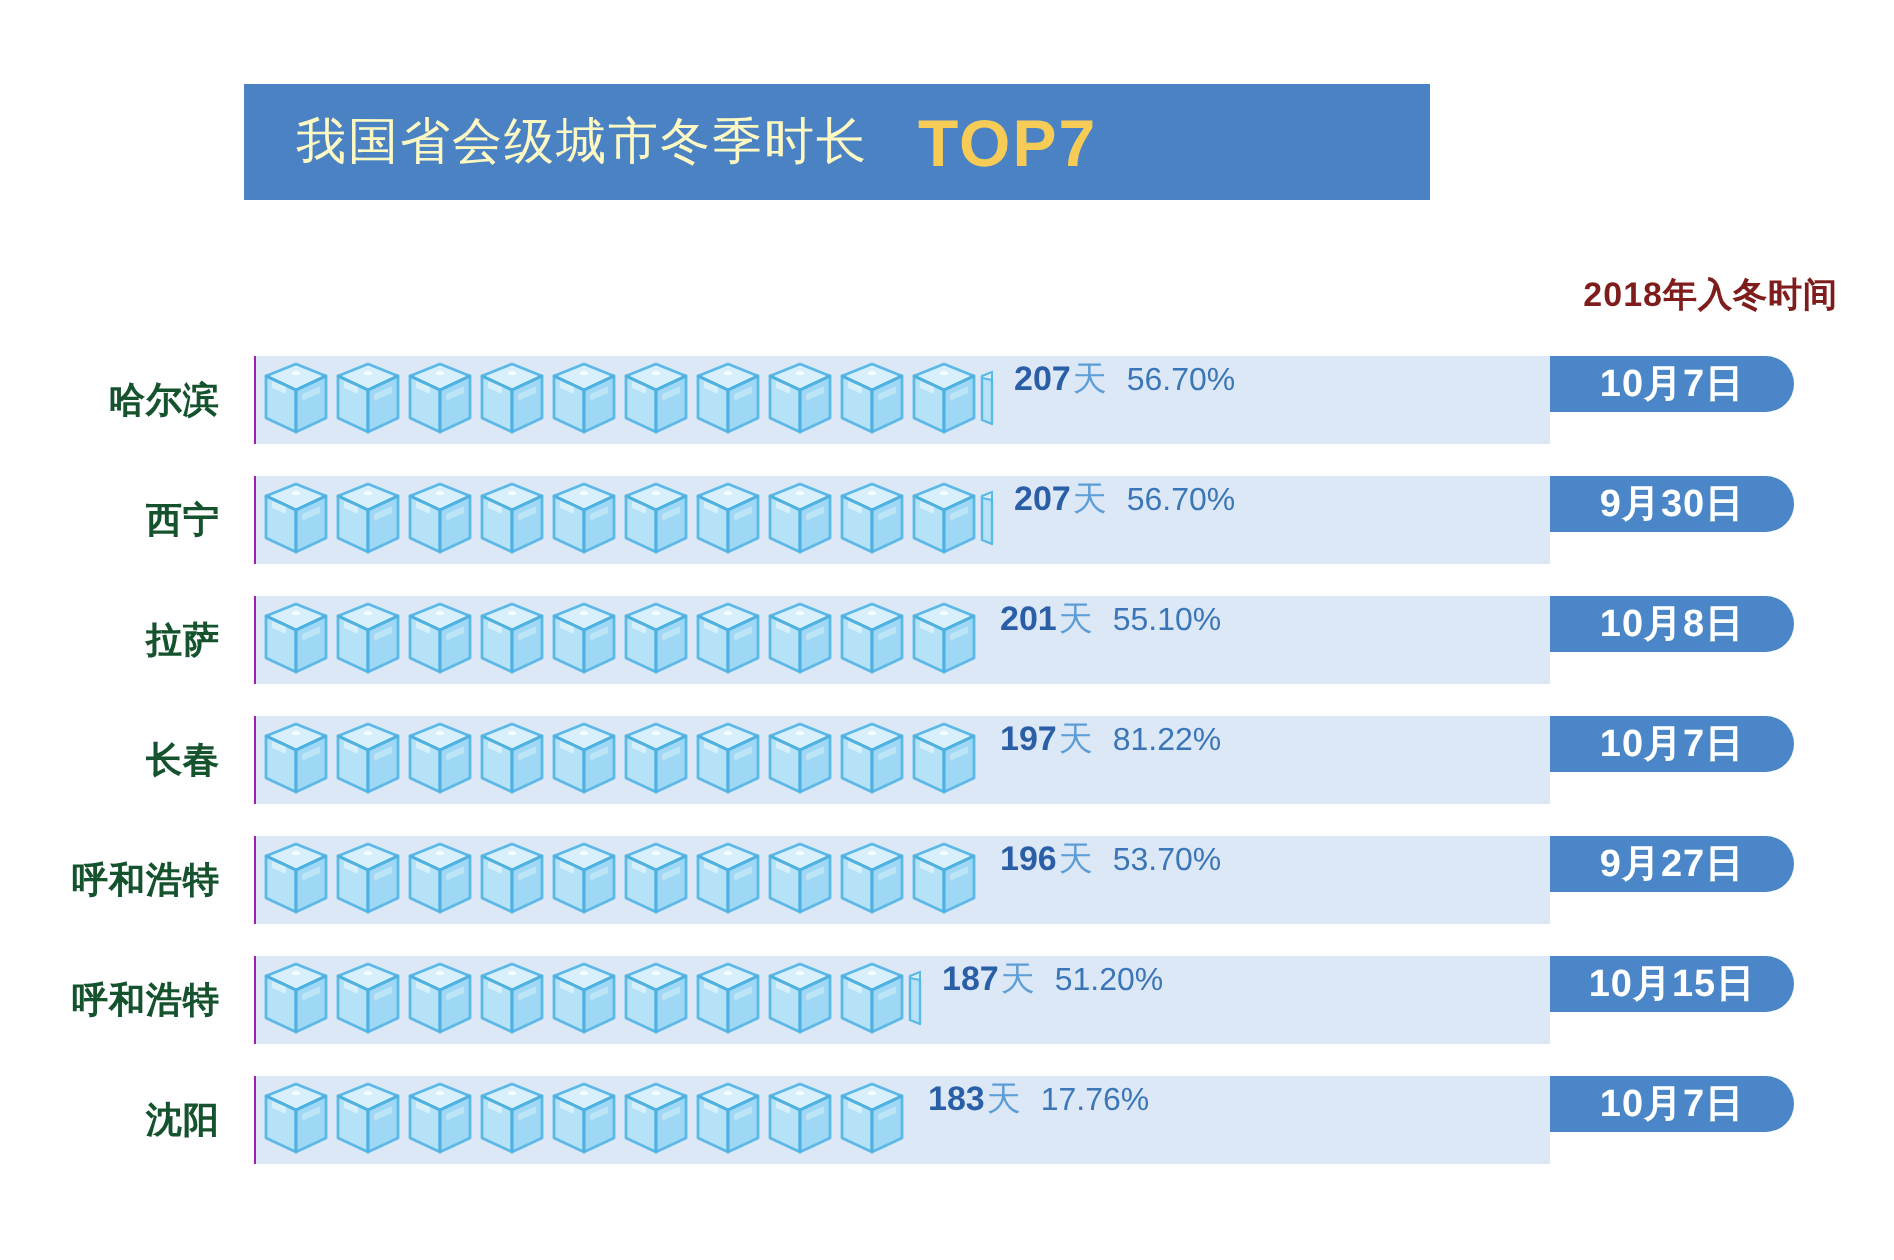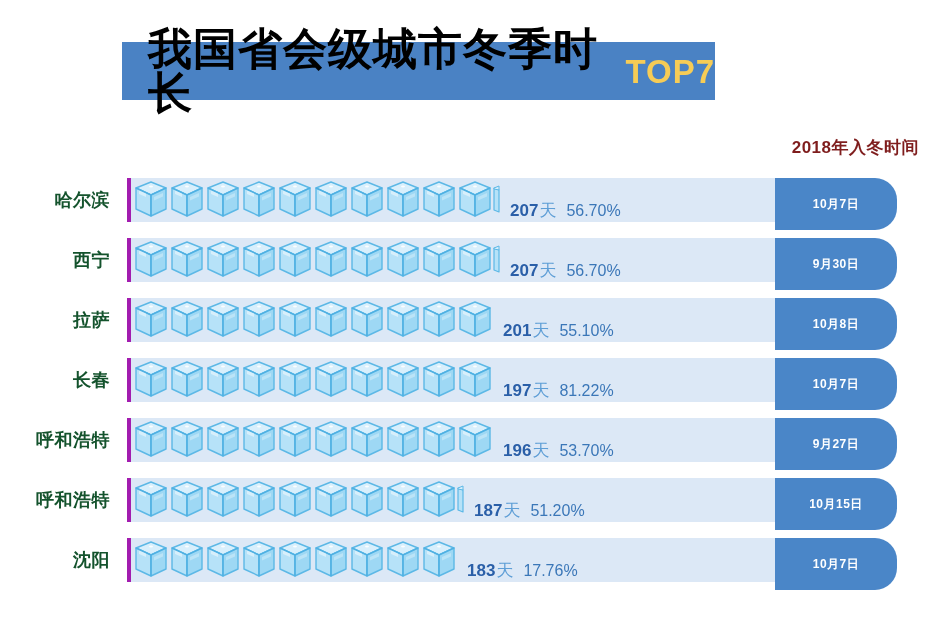--- a/index.html
+++ b/index.html
@@ -22,23 +22,23 @@
     top: 42px;
     width: 593px;
     height: 58px;
     background: #4a82c4;
     display: flex;
     align-items: center;
     padding-left: 26px;
     box-sizing: border-box;
   }
   #title-main {
-    color: #000000;
-    font-size: 44px;
-    font-weight: bold;
+    color: #fef9c3;
+    font-size: 25px;
+    font-weight: normal;
     letter-spacing: 1px;
     line-height: 1;
   }
   #title-top {
     color: #f6cc56;
     font-size: 33px;
     font-weight: bold;
     margin-left: 25px;
     letter-spacing: 1px;
     line-height: 1;
@@ -85,24 +85,24 @@
     padding-right: 2px;
   }
 
   .bar {
     position: absolute;
     left: 127px;
     top: 0;
     width: 648px;
     height: 44px;
     background: #dce8f6;
-    border-left: 4px solid #a21caf;
+    border-left: 1px solid #a21caf;
     box-sizing: border-box;
     display: flex;
-    align-items: flex-end;
+    align-items: flex-start;
     overflow: hidden;
   }
 
   .cubes {
     display: flex;
     align-items: center;
     height: 44px;
     flex: 0 0 auto;
     margin-left: 2px;
   }
@@ -139,29 +139,29 @@
     color: #3b77b8;
     font-size: 16px;
     font-weight: normal;
     margin-left: 10px;
   }
 
   .date-pill {
     position: absolute;
     left: 775px;
     top: 0;
-    height: 52px;
+    height: 28px;
     min-width: 122px;
     background: #4a86c8;
     border-radius: 0 22px 22px 0;
     display: flex;
     align-items: center;
     justify-content: center;
     color: #ffffff;
-    font-size: 12px;
+    font-size: 19px;
     font-weight: bold;
     padding: 4px 14px;
     box-sizing: border-box;
     letter-spacing: 0.5px;
   }
 </style>
 </head>
 <body>
 
 <div id="title-bar">

